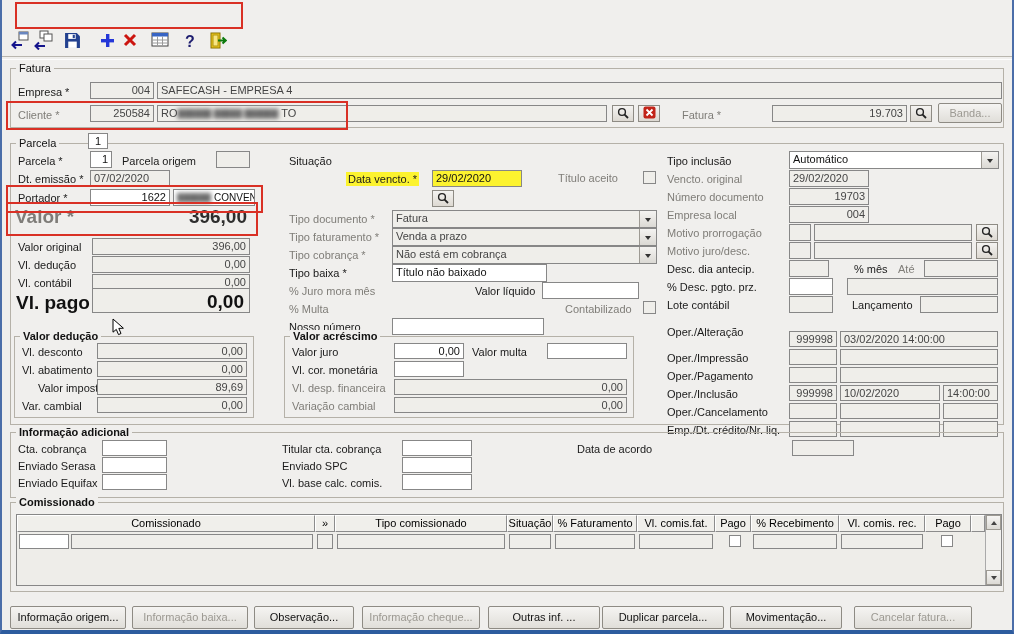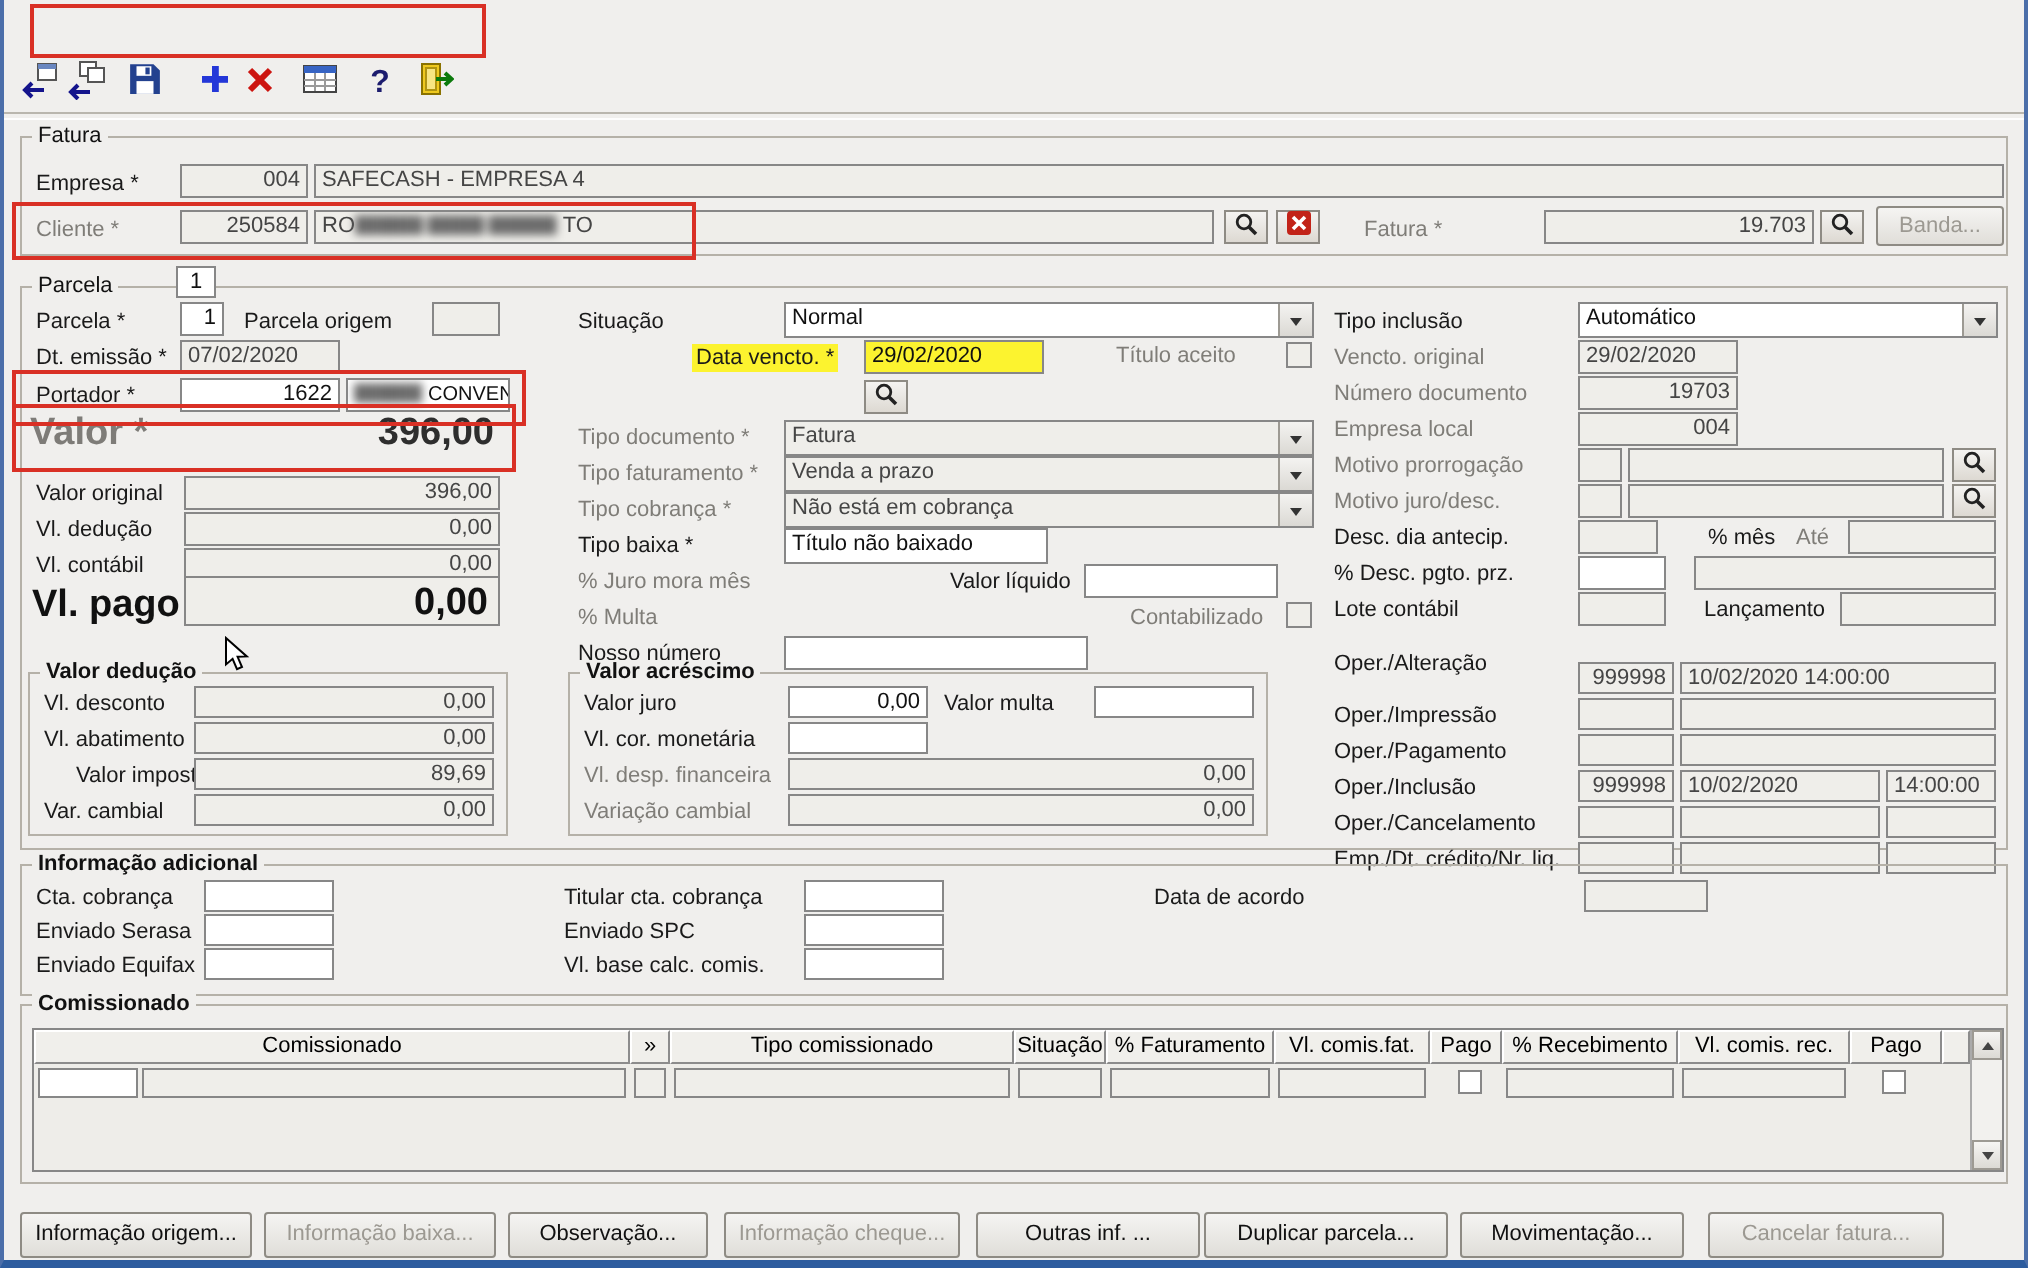--- a/index.html
+++ b/index.html
@@ -172,26 +172,20 @@
   <div class="f fd fr" style="left:90px;top:238px;width:158px;">396,00</div>
   <span class="l" style="left:16px;top:259px;">Vl. dedução</span>
   <div class="f fd fr" style="left:90px;top:256px;width:158px;">0,00</div>
   <span class="l" style="left:16px;top:277px;">Vl. contábil</span>
   <div class="f fd fr" style="left:90px;top:274px;width:158px;">0,00</div>
 
   <span class="l big" style="left:14px;top:293px;color:#111;">Vl. pago</span>
   <div class="bigbox" style="left:90px;top:288px;width:158px;height:25px;">0,00</div>
 
   <span class="l" style="left:287px;top:155px;">Situação</span>
-  <div class="f combo" style="left:390px;top:151px;width:265px;height:18px;">
-    <span>Normal</span>
-    <span class="cbtn">
-        <span class="carw"></span>
-      </span>
-  </div>
 
   <span class="l hl" style="left:344px;top:172px;">Data vencto. *</span>
   <div class="f hlf" style="left:430px;top:170px;width:90px;">29/02/2020</div>
   <span class="l ld" style="left:556px;top:172px;">Título aceito</span>
   <div class="chk chkd" style="left:641px;top:171px;"></div>
 
   <div class="sbtn" style="left:430px;top:190px;width:22px;height:17px;">
     <span><svg width="12" height="12">
           <circle cx="5" cy="5" r="3.4" fill="none" stroke="#222" stroke-width="1.4"></circle>
           <line x1="7.6" y1="7.6" x2="11" y2="11" stroke="#222" stroke-width="1.8"></line>
@@ -214,21 +208,21 @@
   </div>
   <span class="l ld" style="left:287px;top:249px;">Tipo cobrança *</span>
   <div class="f fd combo" style="left:390px;top:246px;width:265px;height:18px;">
     <span>Não está em cobrança</span>
     <span class="cbtn">
         <span class="carw"></span>
       </span>
   </div>
 
   <span class="l" style="left:287px;top:267px;">Tipo baixa *</span>
-  <div class="f" style="left:390px;top:264px;width:132px;height:18px;">Título não baixado</div>
+  <div class="f" style="left:390px;top:264px;width:155px;height:18px;">Título não baixado</div>
 
   <span class="l ld" style="left:287px;top:285px;">% Juro mora mês</span>
   <span class="l" style="left:473px;top:285px;">Valor líquido</span>
   <div class="f" style="left:540px;top:282px;width:97px;"></div>
 
   <span class="l ld" style="left:287px;top:303px;">% Multa</span>
   <span class="l ld" style="left:563px;top:303px;">Contabilizado</span>
   <div class="chk chkd" style="left:641px;top:301px;"></div>
 
   <span class="l" style="left:287px;top:321px;">Nosso número</span>
@@ -278,21 +272,21 @@
   <div class="f" style="left:787px;top:278px;width:44px;"></div>
   <div class="f fd" style="left:845px;top:278px;width:151px;"></div>
 
   <span class="l" style="left:665px;top:299px;">Lote contábil</span>
   <div class="f fd" style="left:787px;top:296px;width:44px;"></div>
   <span class="l" style="left:850px;top:299px;">Lançamento</span>
   <div class="f fd" style="left:918px;top:296px;width:78px;"></div>
 
   <span class="l" style="left:665px;top:326px;">Oper./Alteração</span>
   <div class="f fd fr" style="left:787px;top:331px;width:48px;height:16px;">999998</div>
-  <div class="f fd" style="left:838px;top:331px;width:158px;height:16px;">10/02/2020 14:00:00</div>
+  <div class="f fd" style="left:838px;top:331px;width:158px;height:16px;">03/02/2020 14:00:00</div>
 
   <span class="l" style="left:665px;top:352px;">Oper./Impressão</span>
   <div class="f fd" style="left:787px;top:349px;width:48px;height:16px;"></div>
   <div class="f fd" style="left:838px;top:349px;width:158px;height:16px;"></div>
 
   <span class="l" style="left:665px;top:370px;">Oper./Pagamento</span>
   <div class="f fd" style="left:787px;top:367px;width:48px;height:16px;"></div>
   <div class="f fd" style="left:838px;top:367px;width:158px;height:16px;"></div>
 
   <span class="l" style="left:665px;top:388px;">Oper./Inclusão</span>

